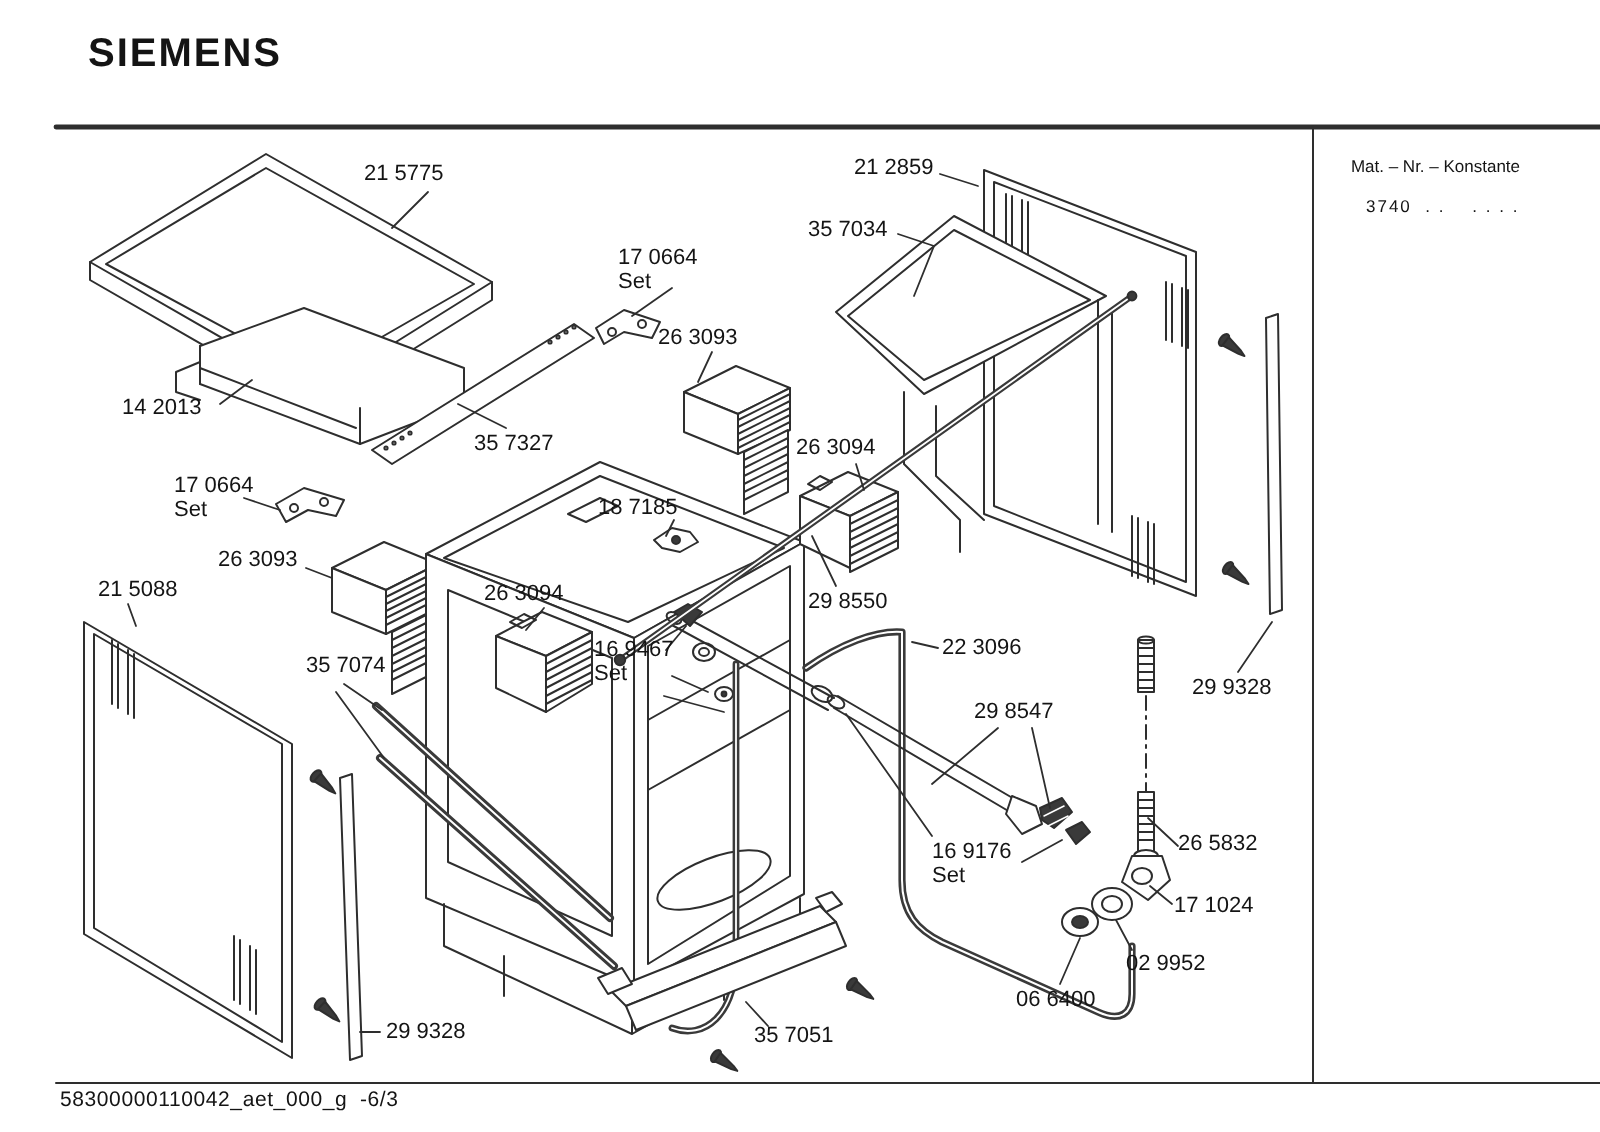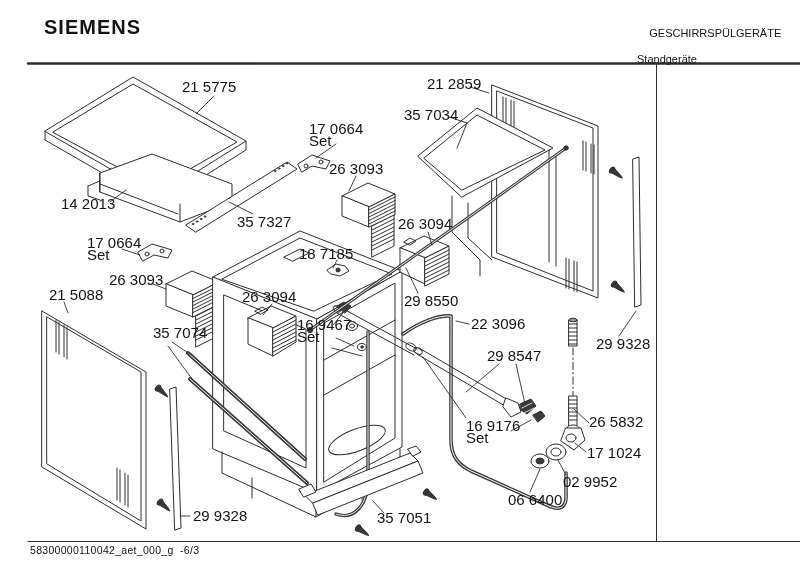--- a/index.html
+++ b/index.html
@@ -10,21 +10,21 @@
   }
   .abs{position:absolute;white-space:pre;}
   .brand{font-size:20px;font-weight:bold;letter-spacing:1px;}
   .models{font-size:10px;line-height:11.5px;}
   .models span{display:block;}
   .category{font-size:11px;line-height:13px;}
   .category .sub{display:block;font-size:11px;}
   .infobox{font-size:8.5px;line-height:10px;}
   .infobox .val{display:block;padding-left:17px;letter-spacing:1px;}
   .footer{font-size:10.5px;letter-spacing:0.3px;}
-  .plbl{position:absolute;font-size:15px;line-height:12px;white-space:nowrap;}
+  .plbl{position:absolute;font-size:11px;line-height:12px;white-space:nowrap;}
   .plbl .sub{display:block;}
   svg{position:absolute;left:0;top:0;}
 </style>
 </head>
 <body>
 
 <div class="page">
 
   <svg width="800" height="566" viewBox="0 0 800 566">
     <g stroke="#2e2e2e" stroke-width="1" fill="none" stroke-linejoin="round" stroke-linecap="round">
@@ -328,25 +328,25 @@
         <line x1="586" y1="452" x2="575" y2="443"></line>
         <line x1="566" y1="475" x2="558" y2="460"></line>
         <line x1="530" y1="492" x2="540" y2="469"></line>
         <line x1="180" y1="516" x2="190" y2="516"></line>
         <line x1="384" y1="513" x2="373" y2="501"></line>
       </g>
     </g>
   </svg>
 
   <div class="abs brand" style="left:44px;top:16px;">SIEMENS</div>
-  <div class="abs category" style="left:637px;top:14px;">
-    <span>GESCHIRRSPÜLGERÄTE</span>
-    <span class="sub">Standgeräte</span>
+
+  <div class="abs infobox" style="left:666px;top:68px;">
+    <span>Mat. – Nr. – Konstante</span>
+    <span class="val">3740  . .    . . . .</span>
   </div>
-
 
   <div class="plbl" style="left:182px;top:81px;"><span>21 5775</span></div>
   <div class="plbl" style="left:309px;top:123px;"><span>17 0664</span><span class="sub">Set</span></div>
   <div class="plbl" style="left:329px;top:163px;"><span>26 3093</span></div>
   <div class="plbl" style="left:237px;top:216px;"><span>35 7327</span></div>
   <div class="plbl" style="left:61px;top:198px;"><span>14 2013</span></div>
   <div class="plbl" style="left:87px;top:237px;"><span>17 0664</span><span class="sub">Set</span></div>
   <div class="plbl" style="left:109px;top:274px;"><span>26 3093</span></div>
   <div class="plbl" style="left:49px;top:289px;"><span>21 5088</span></div>
   <div class="plbl" style="left:153px;top:327px;"><span>35 7074</span></div>

